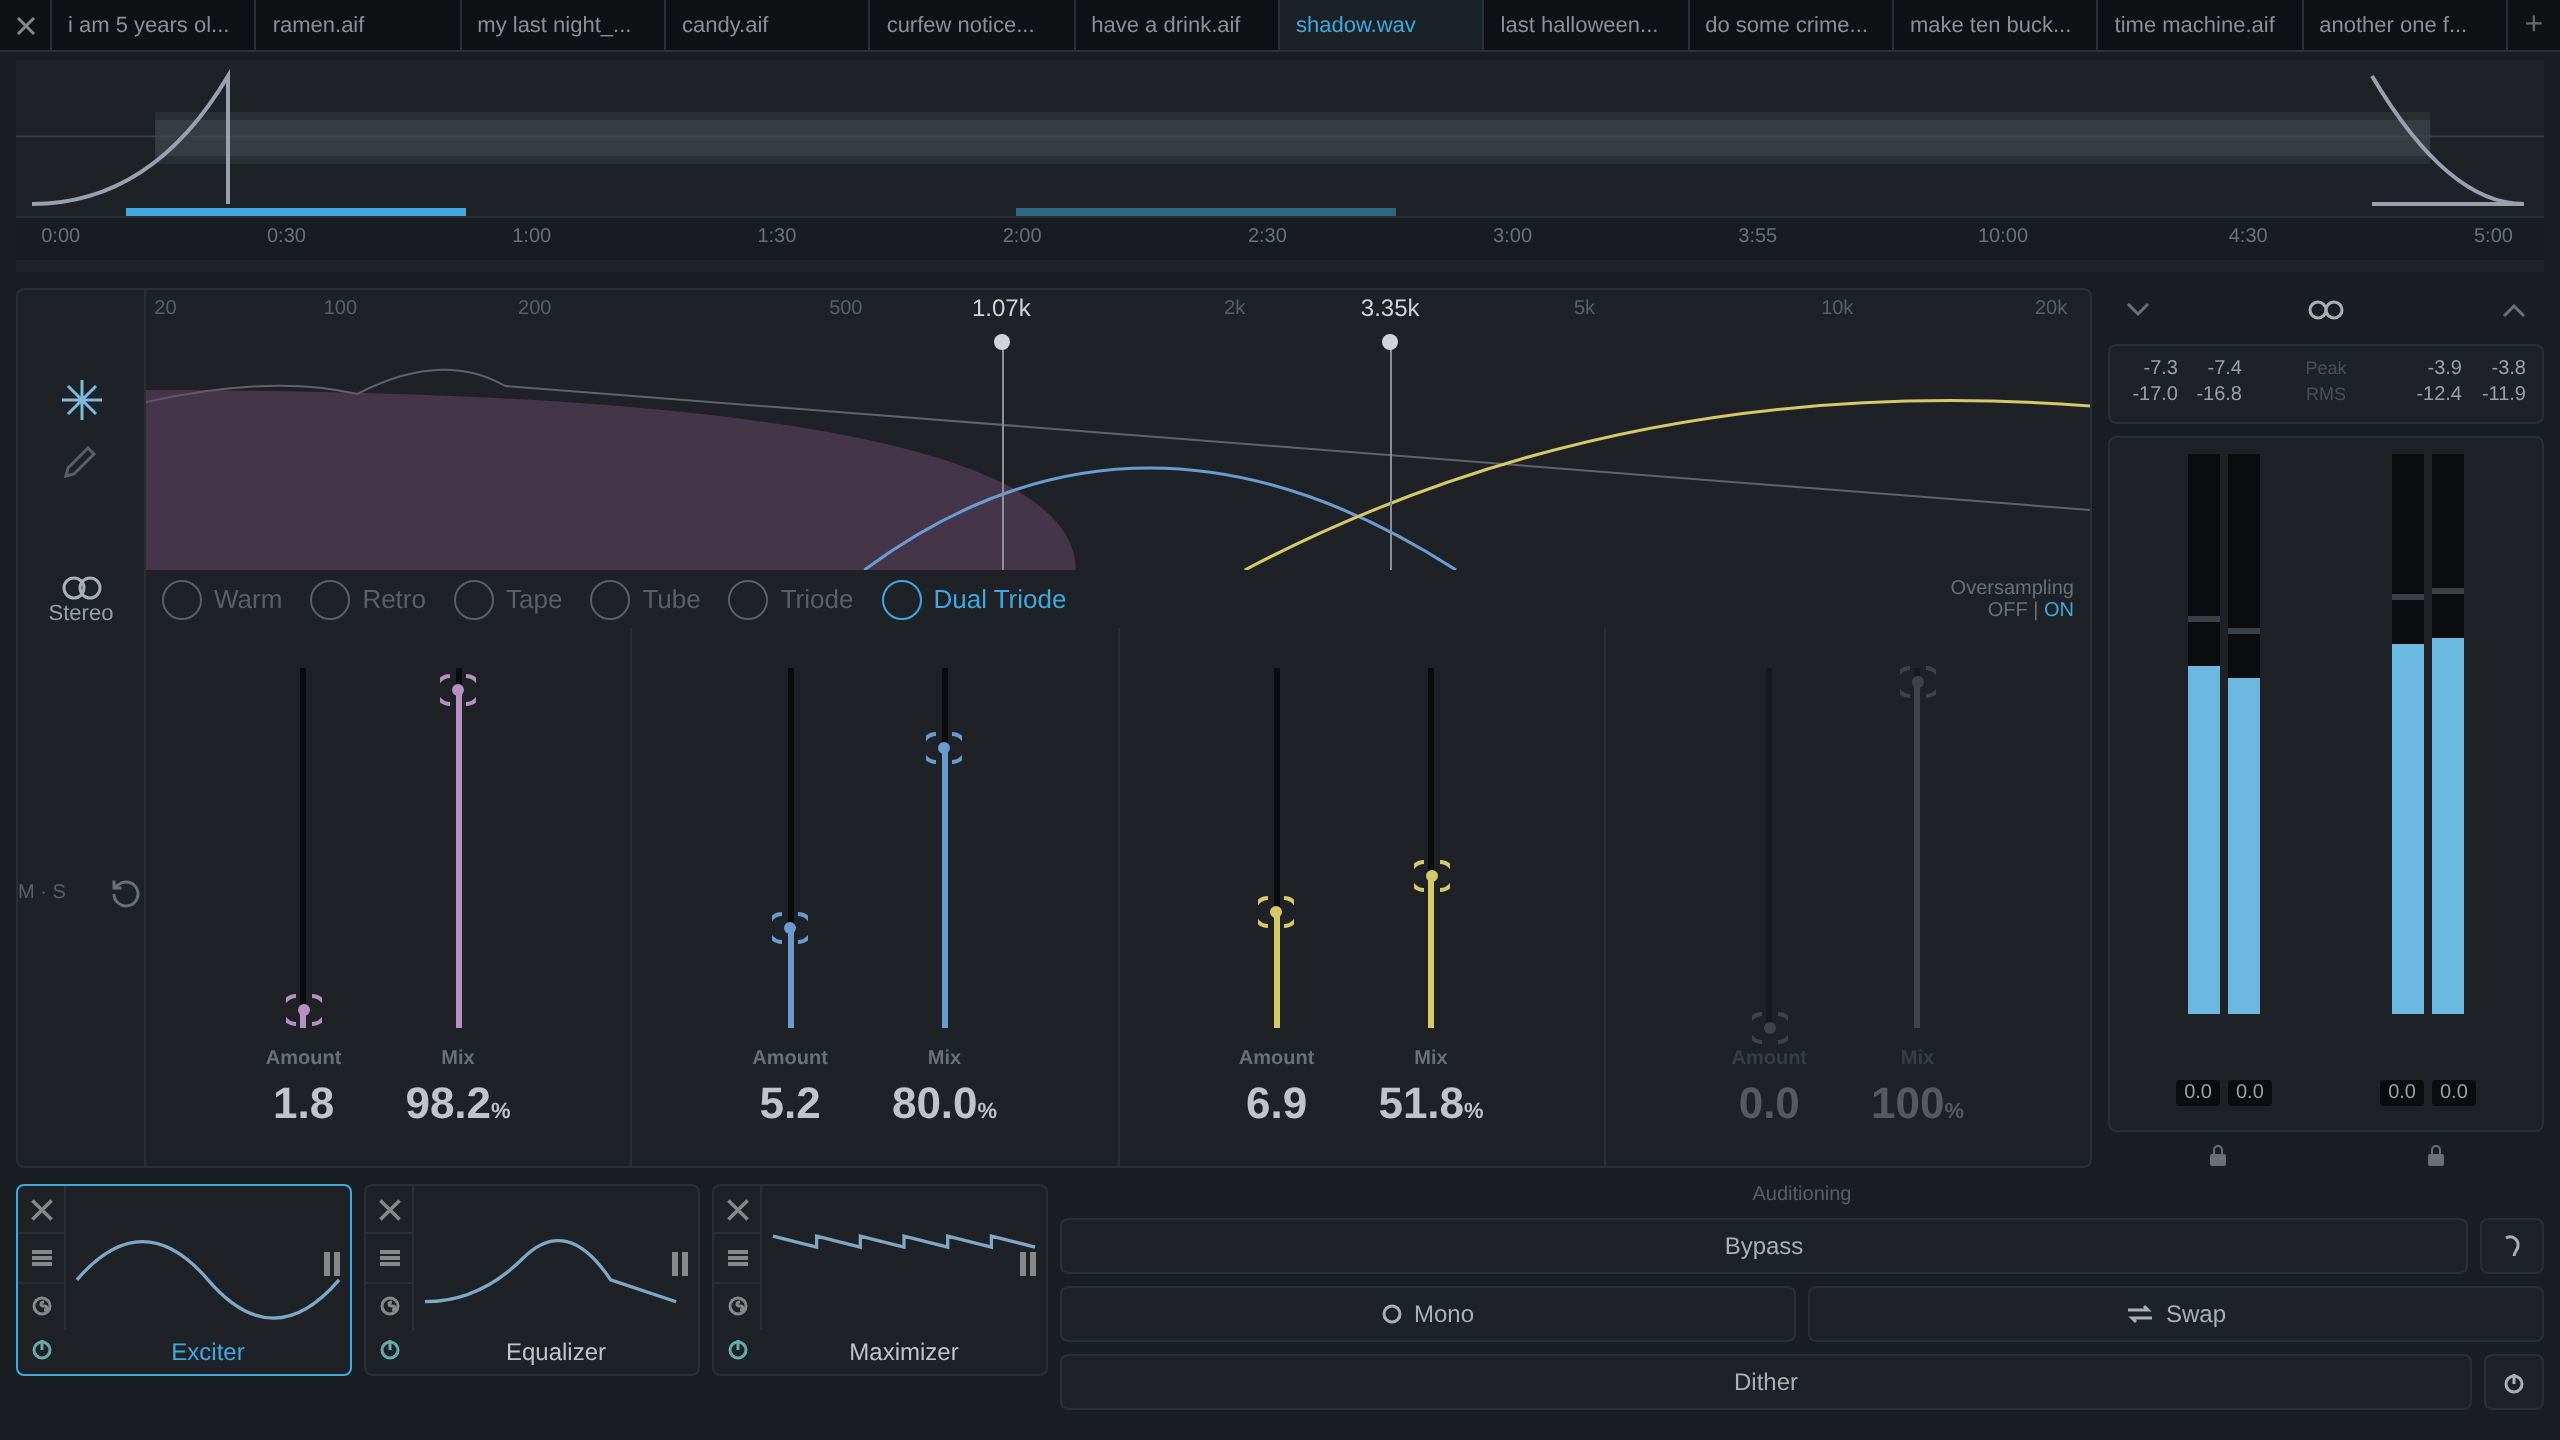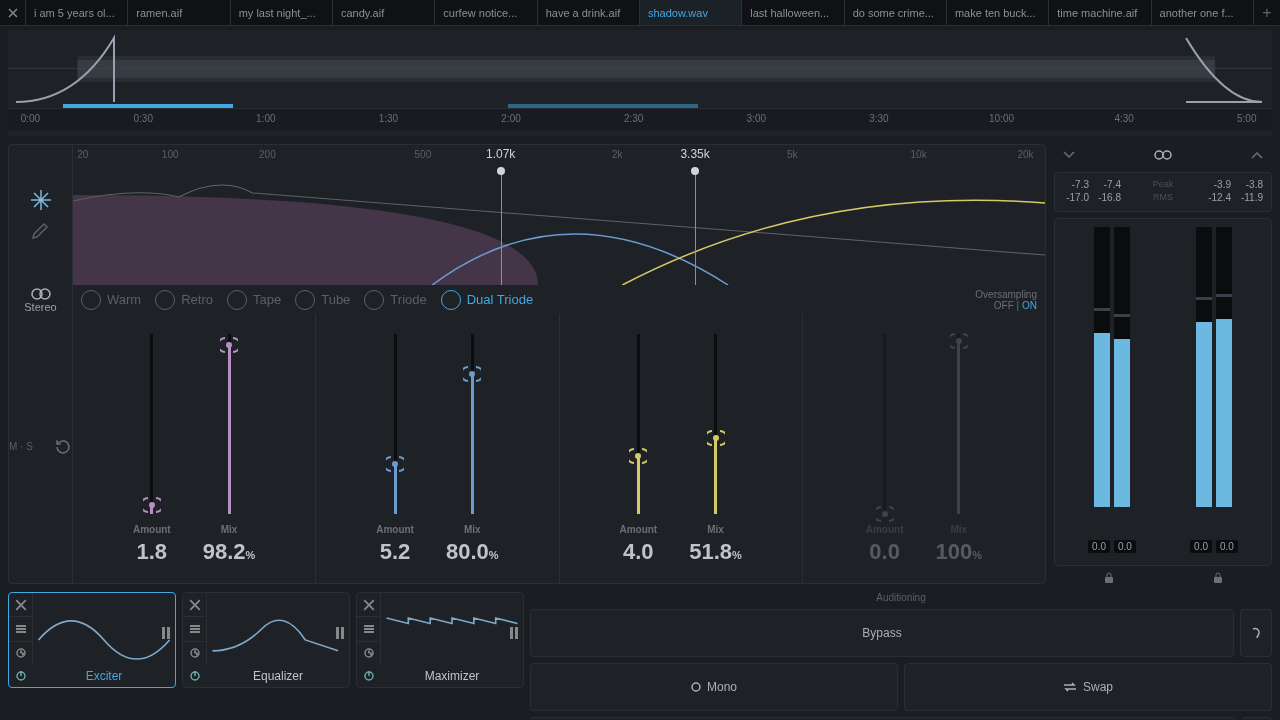--- a/index.html
+++ b/index.html
@@ -71,21 +71,21 @@
 .reading-pair span { width: 26px; text-align: right; }
 .meter-bars { flex: 1; background: #1e2226; border: 1px solid #2a2f35; border-radius: 4px; display: flex; padding: 8px 6px; position: relative; }
 .meter-side { flex: 1; display: flex; gap: 4px; justify-content: center; padding: 0 6px; }
 .meter-bar { width: 16px; background: #0a0c0e; position: relative; }
 .meter-fill { position: absolute; bottom: 0; width: 100%; background: #6bb8e0; }
 .meter-cap { position: absolute; width: 100%; height: 3px; background: #3a4048; }
 .meter-bottom { position: absolute; bottom: 4px; display: flex; gap: 4px; font-size: 10px; justify-content: center; width: 100%; }
 .meter-bottom span { background: #0a0c0e; padding: 1px 4px; border-radius: 2px; }
 
 .action-row { display: flex; gap: 6px; }
-.action-btn { flex: 1; background: #1e2226; border: 1px solid #2a2f35; border-radius: 4px; padding: 16px 8px; font-size: 12px; color: #aab0b6; display: flex; align-items: center; justify-content: center; gap: 6px; cursor: pointer; }
+.action-btn { flex: 1; background: #1e2226; border: 1px solid #2a2f35; border-radius: 4px; padding: 6px 8px; font-size: 12px; color: #aab0b6; display: flex; align-items: center; justify-content: center; gap: 6px; cursor: pointer; }
 .action-btn.icon-only { flex: 0 0 30px; }
 
 
 .modules { display: flex; gap: 6px; margin: 0 8px; height: 96px; }
 .module { width: 168px; background: #1e2226; border: 1px solid #2a2f35; border-radius: 4px; display: flex; flex-direction: column; position: relative; }
 .module.active { border-color: #3fa9e0; }
 .module-body { flex: 1; display: flex; }
 .module-ctrls { width: 24px; display: flex; flex-direction: column; border-right: 1px solid #2a2f35; }
 .module-ctrl { flex: 1; display: flex; align-items: center; justify-content: center; border-bottom: 1px solid #2a2f35; cursor: pointer; }
 .module-ctrl:last-child { border-bottom: none; }
@@ -129,21 +129,21 @@
     <div class="play-region" style="left:500px;width:190px;top:74px;opacity:0.5"></div>
   </div>
   <div class="overview-ruler" id="ruler-host">
       <span class="ruler-tick" style="left: 1%;">0:00</span>
       <span class="ruler-tick" style="left: 10.7%;">0:30</span>
       <span class="ruler-tick" style="left: 20.4%;">1:00</span>
       <span class="ruler-tick" style="left: 30.1%;">1:30</span>
       <span class="ruler-tick" style="left: 39.8%;">2:00</span>
       <span class="ruler-tick" style="left: 49.5%;">2:30</span>
       <span class="ruler-tick" style="left: 59.2%;">3:00</span>
-      <span class="ruler-tick" style="left: 68.9%;">3:30</span>
+      <span class="ruler-tick" style="left: 68.9%;">3:55</span>
       <span class="ruler-tick" style="left: 78.6%;">10:00</span>
       <span class="ruler-tick" style="left: 88.3%;">4:30</span>
       <span class="ruler-tick" style="left: 98%;">5:00</span>
     </div>
 </div>
 
 <div class="main">
   <div class="panel exciter-panel">
 
     <div class="spectrum">
@@ -265,21 +265,21 @@
           <div class="band">
             <div class="slider-group">
               <div class="slider-track">
                 <div class="slider-fill" style="height:32%;background:#d6c968"></div>
                 <div class="slider-handle" style="bottom:32%"><svg viewBox="0 0 18 18" fill="none" stroke="#d6c968" stroke-width="2">
                     <path d="M5 2a6 6 0 0 0 0 14M13 2a6 6 0 0 1 0 14"></path>
                     <circle cx="9" cy="9" r="2" fill="#d6c968"></circle>
                   </svg></div>
               </div>
               <div class="slider-label">Amount</div>
-              <div class="slider-value">4.0</div>
+              <div class="slider-value">6.9</div>
             </div>
             <div class="slider-group">
               <div class="slider-track">
                 <div class="slider-fill" style="height:42%;background:#d6c968"></div>
                 <div class="slider-handle" style="bottom:42%"><svg viewBox="0 0 18 18" fill="none" stroke="#d6c968" stroke-width="2">
                     <path d="M5 2a6 6 0 0 0 0 14M13 2a6 6 0 0 1 0 14"></path>
                     <circle cx="9" cy="9" r="2" fill="#d6c968"></circle>
                   </svg></div>
               </div>
               <div class="slider-label">Mix</div>

